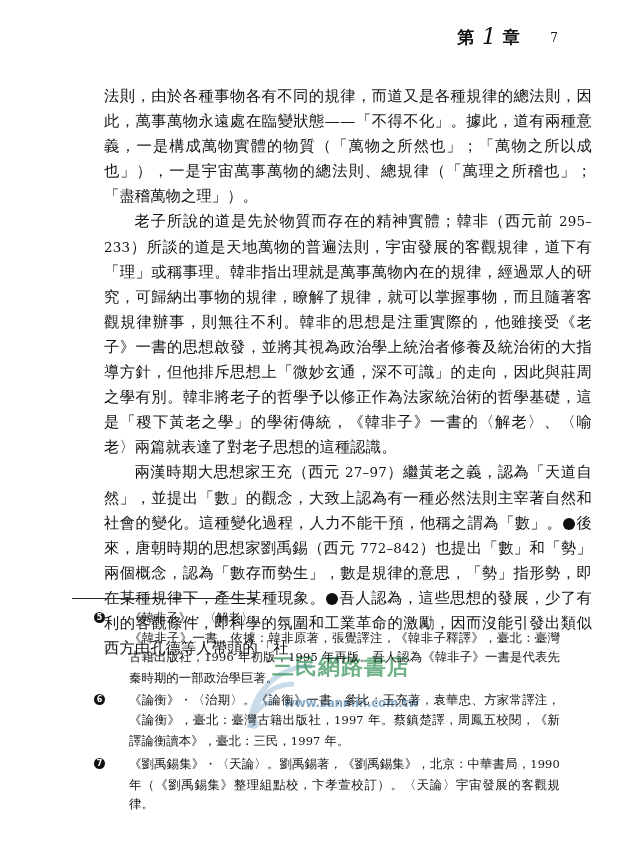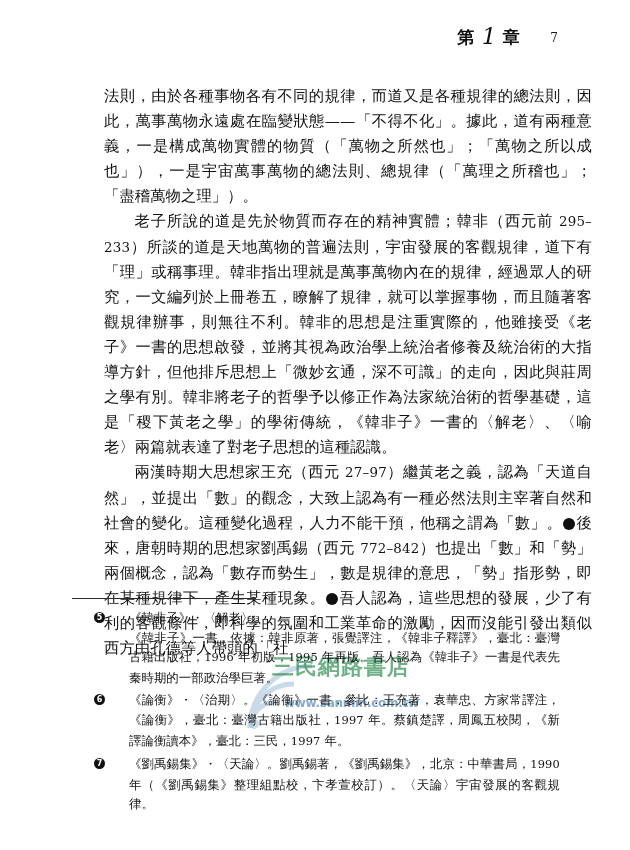--- a/index.html
+++ b/index.html
@@ -207,21 +207,21 @@
         <span class="hdr-ch-post">章</span>
         <span class="hdr-sep"></span>
     </div>
     <div class="header-pageno">7</div>
   </div>
 
   <div class="body-col">
 
     <p class="para"><span>法則，由於各種事物各有不同的規律，而道又是各種規律的總法則，因此，萬事萬物永遠處在臨變狀態——「不得不化」。據此，道有兩種意義，一是構成萬物實體的物質（「萬物之所然也」；「萬物之所以成也」），一是宇宙萬事萬物的總法則、總規律（「萬理之所稽也」；「盡稽萬物之理」）。</span></p>
 
-    <p class="para indent"><span>老子所說的道是先於物質而存在的精神實體；韓非（西元前 </span><span class="latin">295–233</span><span>）所談的道是天地萬物的普遍法則，宇宙發展的客觀規律，道下有「理」或稱事理。韓非指出理就是萬事萬物內在的規律，經過眾人的研究，一文編列於上冊卷五，瞭解了規律，就可以掌握事物，而且隨著客觀規律辦事，則無往不利。韓非的思想是注重實際的，他雖接受《老子》一書的思想啟發，並將其視為政治學上統治者修養及統治術的大指導方針，但他排斥思想上「微妙玄通，深不可識」的走向，因此與莊周之學有別。韓非將老子的哲學予以修正作為法家統治術的哲學基礎，這是「稷下黃老之學」的學術傳統，《韓非子》一書的〈解老〉、〈喻老〉兩篇就表達了對老子思想的這種認識。</span></p>
+    <p class="para indent"><span>老子所說的道是先於物質而存在的精神實體；韓非（西元前 </span><span class="latin">295–233</span><span>）所談的道是天地萬物的普遍法則，宇宙發展的客觀規律，道下有「理」或稱事理。韓非指出理就是萬事萬物內在的規律，經過眾人的研究，可歸納出事物的規律，瞭解了規律，就可以掌握事物，而且隨著客觀規律辦事，則無往不利。韓非的思想是注重實際的，他雖接受《老子》一書的思想啟發，並將其視為政治學上統治者修養及統治術的大指導方針，但他排斥思想上「微妙玄通，深不可識」的走向，因此與莊周之學有別。韓非將老子的哲學予以修正作為法家統治術的哲學基礎，這是「稷下黃老之學」的學術傳統，《韓非子》一書的〈解老〉、〈喻老〉兩篇就表達了對老子思想的這種認識。</span></p>
 
     <p class="para indent"><span>兩漢時期大思想家王充（西元 </span><span class="latin">27–97</span><span>）繼黃老之義，認為「天道自然」，並提出「數」的觀念，大致上認為有一種必然法則主宰著自然和社會的變化。這種變化過程，人力不能干預，他稱之謂為「數」。</span><span class="fn-ref">6</span><span>後來，唐朝時期的思想家劉禹錫（西元 </span><span class="latin">772–842</span><span>）也提出「數」和「勢」兩個概念，認為「數存而勢生」，數是規律的意思，「勢」指形勢，即在某種規律下，產生某種現象。</span><span class="fn-ref">7</span><span>吾人認為，這些思想的發展，少了有利的客觀條件，即科學的氛圍和工業革命的激勵，因而沒能引發出類似西方由孔德等人帶頭的「社</span></p>
 
   </div>
 
   <div class="watermark">
     <svg class="wm-arc" width="70" height="70" viewBox="0 0 70 70">
       <g fill="none" stroke="#9dbfd8" stroke-width="5" opacity="0.55">
         <path d="M4 66 A 62 62 0 0 1 66 4"></path>
         <path d="M4 66 A 44 44 0 0 1 48 22" transform="translate(0,0)"></path>

